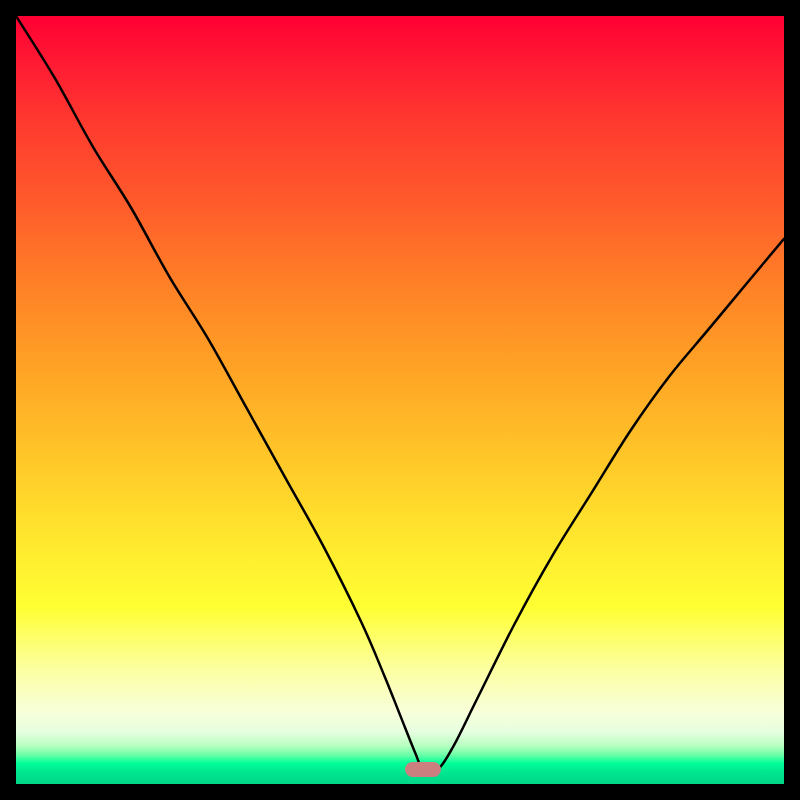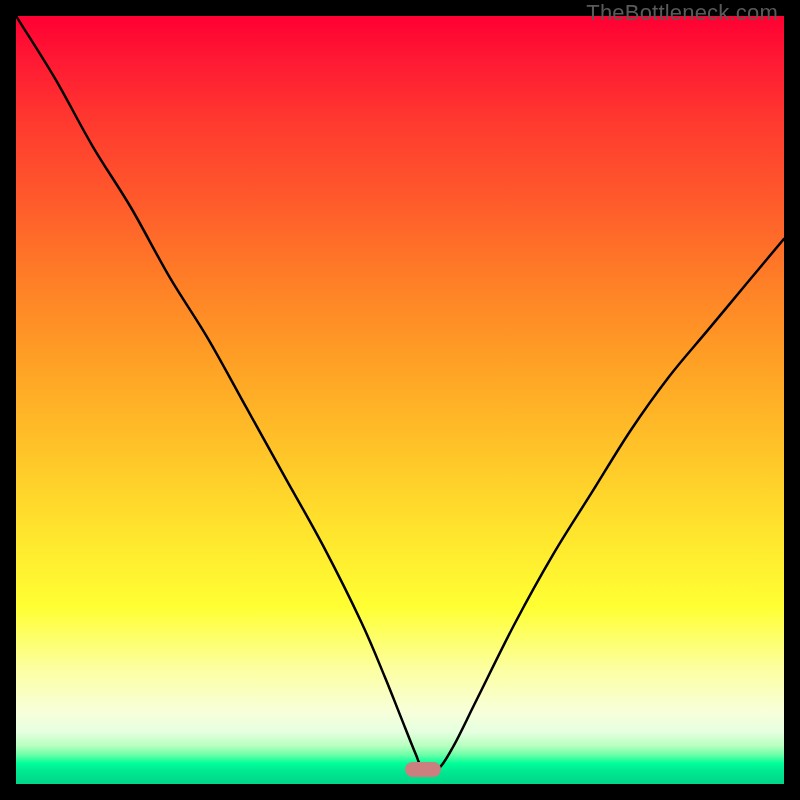--- a/index.html
+++ b/index.html
@@ -84,15 +84,14 @@
   <div class="plot-area">
     <div class="gradient"></div>
 
     <svg class="curve-svg" viewBox="0 0 768 768" preserveAspectRatio="none">
       <path id="curvePath" class="curve-path" d="M 0.00 0.00 C 6.40 10.24 25.60 39.68 38.40 61.44 C 51.20 83.20 64.00 108.80 76.80 130.56 C 89.60 152.32 102.40 170.24 115.20 192.00 C 128.00 213.76 140.80 239.36 153.60 261.12 C 166.40 282.88 179.20 300.80 192.00 322.56 C 204.80 344.32 217.60 368.64 230.40 391.68 C 243.20 414.72 256.00 437.76 268.80 460.80 C 281.60 483.84 294.40 505.60 307.20 529.92 C 320.00 554.24 335.36 584.96 345.60 606.72 C 355.84 628.48 362.24 645.12 368.64 660.48 C 375.04 675.84 378.88 686.08 384.00 698.88 C 389.12 711.68 395.52 728.32 399.36 737.28 C 403.20 746.24 403.20 750.08 407.04 752.64 C 410.88 755.20 417.28 756.48 422.40 752.64 C 427.52 748.80 431.36 741.12 437.76 729.60 C 444.16 718.08 450.56 704.00 460.80 683.52 C 471.04 663.04 486.40 631.04 499.20 606.72 C 512.00 582.40 524.80 559.36 537.60 537.60 C 550.40 515.84 563.20 496.64 576.00 476.16 C 588.80 455.68 601.60 433.92 614.40 414.72 C 627.20 395.52 640.00 377.60 652.80 360.96 C 665.60 344.32 678.40 330.24 691.20 314.88 C 704.00 299.52 716.80 284.16 729.60 268.80 C 742.40 253.44 761.60 230.40 768.00 222.72"></path>
     </svg>
 
     <div id="marker" class="marker" style="width: 36.9px; left: 388.6px; top: 745.6px; background: rgb(204, 127, 127);"></div>
   </div>
 
-  <div class="watermark">TheBottleneck.com</div>
 
 </div>
 
 </body></html>

